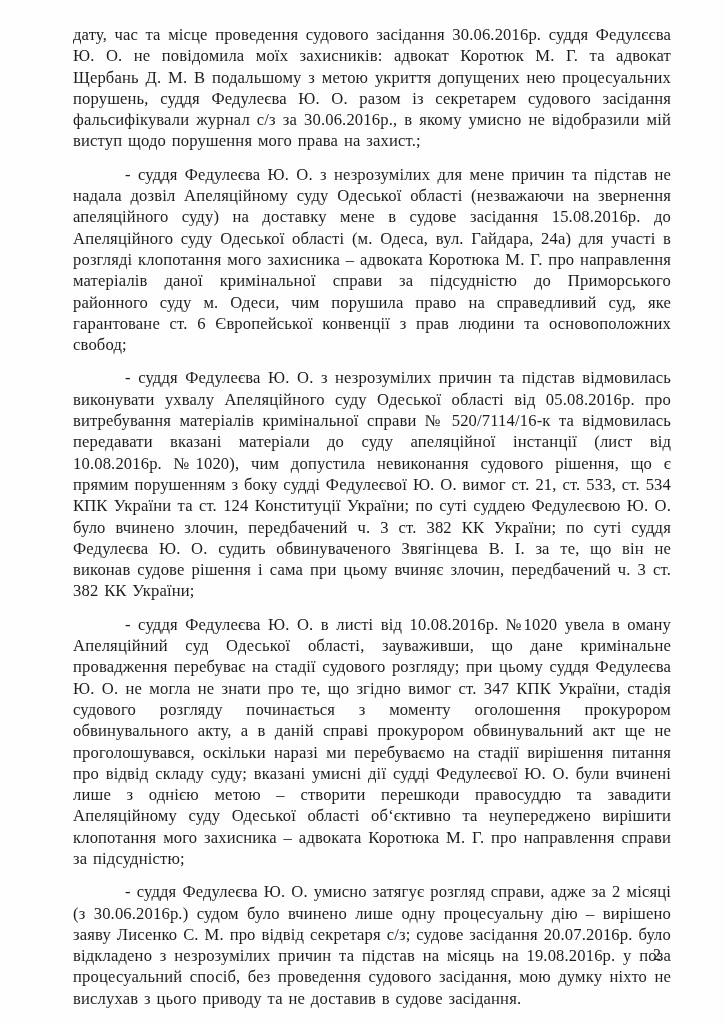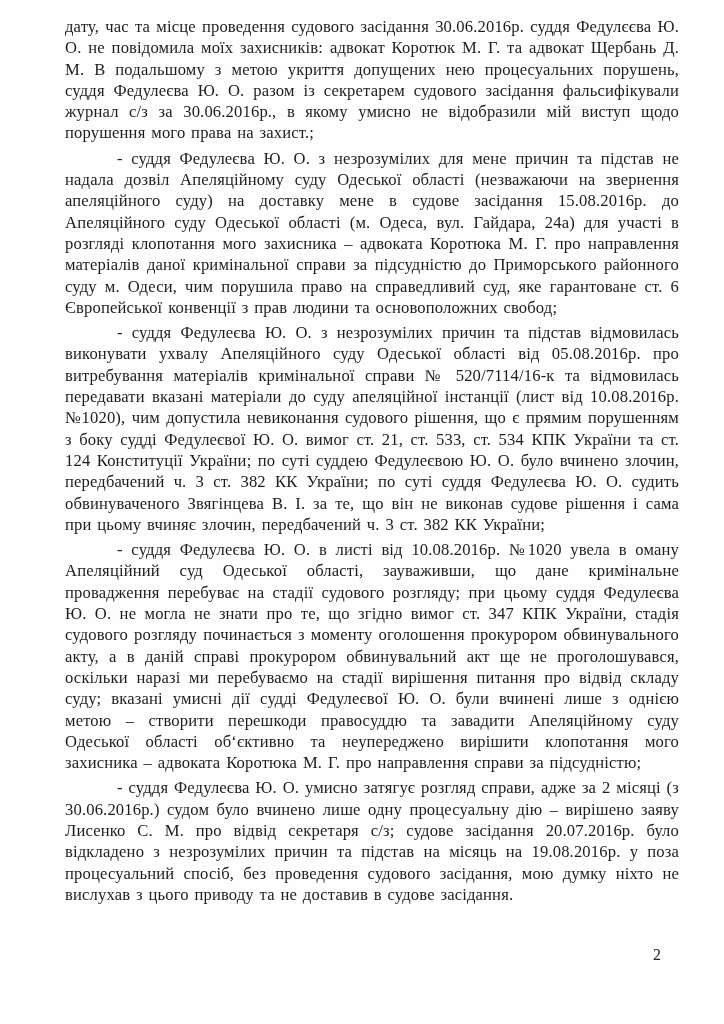--- a/index.html
+++ b/index.html
@@ -21,21 +21,21 @@
     left: 61px;
     top: 12px;
     width: 622px;
     font-size: 16.6px;
     line-height: 21.3px;
     text-align: justify;
     letter-spacing: 0.15px;
     word-spacing: 1.5px;
   }
   .content p {
-    margin: 4px;
+    margin: 12px;
     padding: 0;
     font-family: Liberation Serif, serif;
   }
   .p-indent {
     text-indent: 52px;
   }
   .p-gap {
     margin-top: 31px !important;
   }
   .page-number {

